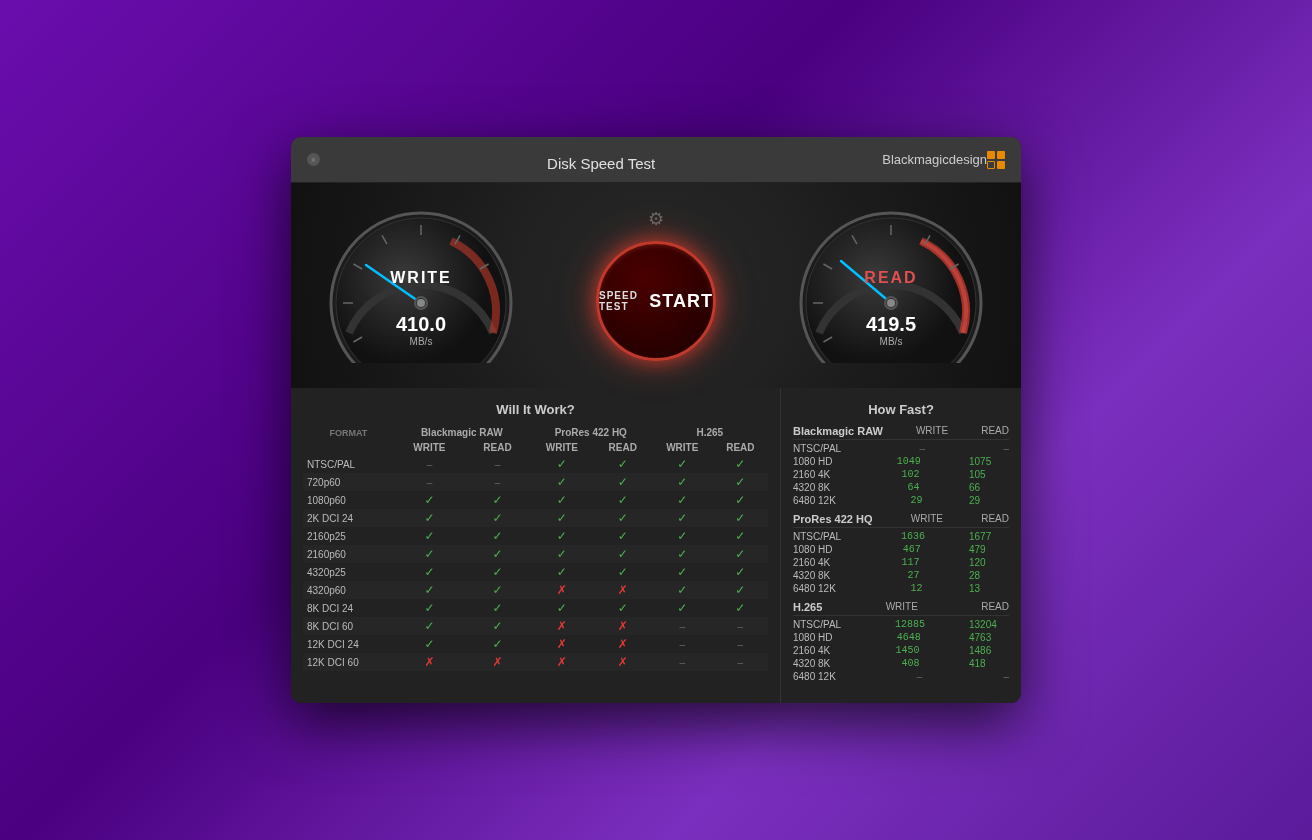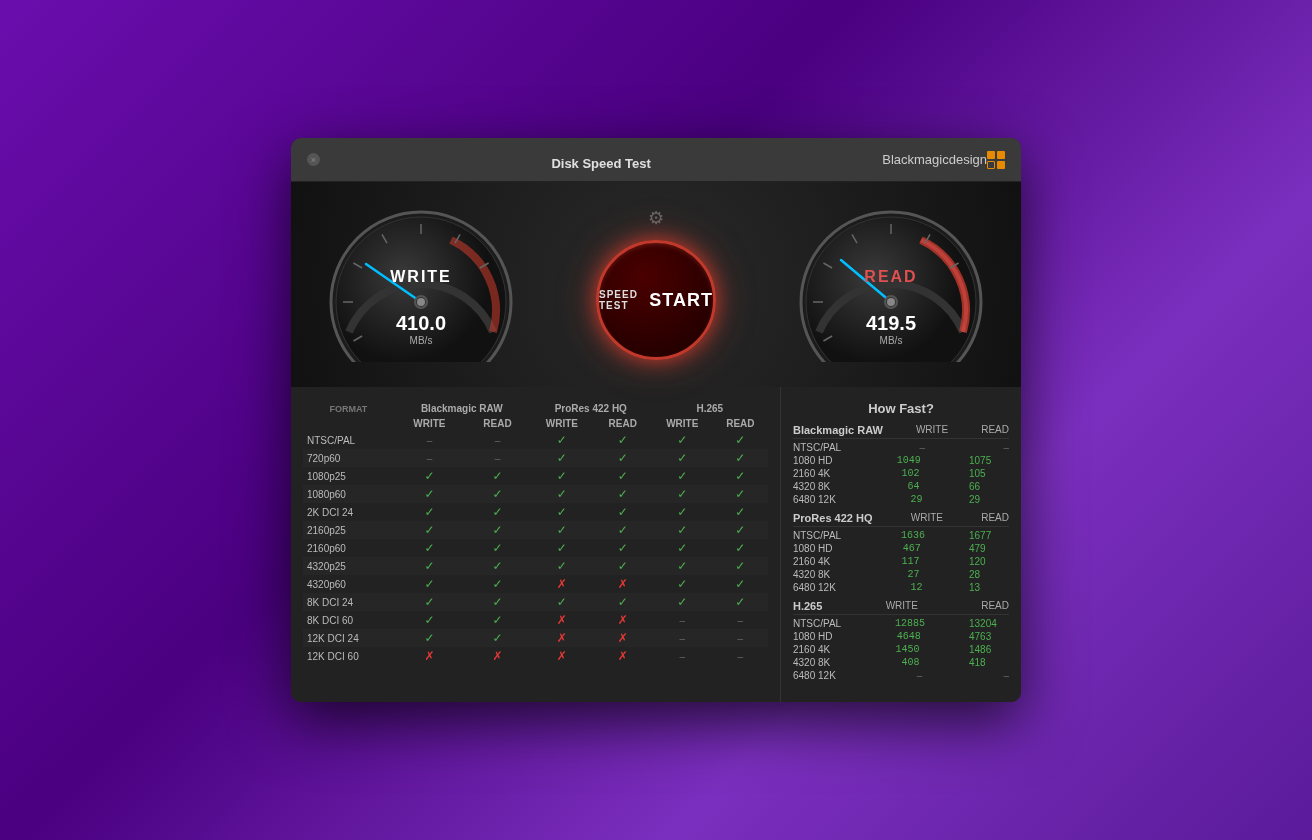--- a/index.html
+++ b/index.html
@@ -25,21 +25,21 @@
     }
     .close-btn {
       width: 13px; height: 13px;
       background: #555;
       border-radius: 50%;
       display: flex; align-items: center; justify-content: center;
       font-size: 9px; color: #888;
       cursor: pointer;
     }
     .title-bar-title {
-      font-size: 13px; font-weight: 700; color: #e0e0e0; margin-top: 8px;
+      font-size: 15px; font-weight: 400; color: #e0e0e0; margin-top: 8px;
     }
     .bmd-logo {
       display: flex; align-items: center; gap: 0;
       font-size: 13px; color: #ccc;
     }
     .bmd-squares {
       display: grid; grid-template-columns: 1fr 1fr; gap: 2px;
     }
     .bmd-sq {
       width: 8px; height: 8px;
@@ -277,20 +277,21 @@
           <text x="100" y="128" text-anchor="middle" font-size="20" font-weight="700" fill="#ffffff">419.5</text>
           <text x="100" y="142" text-anchor="middle" font-size="10" fill="#aaaaaa">MB/s</text>
         </svg>
       </div>
     </div>
   </div>
 
   <div class="data-area">
 
     <div class="will-it-work">
+      <div class="section-title">Will It Work?</div>
 
       <table class="wit-table">
         <thead>
           <tr>
             <th class="format-col">FORMAT</th>
             <th colspan="2" class="col-header-group">Blackmagic RAW</th>
             <th colspan="2" class="col-header-group">ProRes 422 HQ</th>
             <th colspan="2" class="col-header-group">H.265</th>
           </tr>
           <tr>
@@ -316,29 +317,20 @@
             <tr>
               <td class="format-name">720p60</td>
               <td><span class="dash">–</span></td>
               <td><span class="dash">–</span></td>
               <td><span class="check">✓</span></td>
               <td><span class="check">✓</span></td>
               <td><span class="check">✓</span></td>
               <td><span class="check">✓</span></td>
             </tr>
             <tr>
-              <td class="format-name">1080p25</td>
-              <td><span class="check">✓</span></td>
-              <td><span class="check">✓</span></td>
-              <td><span class="check">✓</span></td>
-              <td><span class="check">✓</span></td>
-              <td><span class="check">✓</span></td>
-              <td><span class="check">✓</span></td>
-            </tr>
-            <tr>
               <td class="format-name">1080p60</td>
               <td><span class="check">✓</span></td>
               <td><span class="check">✓</span></td>
               <td><span class="check">✓</span></td>
               <td><span class="check">✓</span></td>
               <td><span class="check">✓</span></td>
               <td><span class="check">✓</span></td>
             </tr>
             <tr>
               <td class="format-name">2K DCI 24</td>

